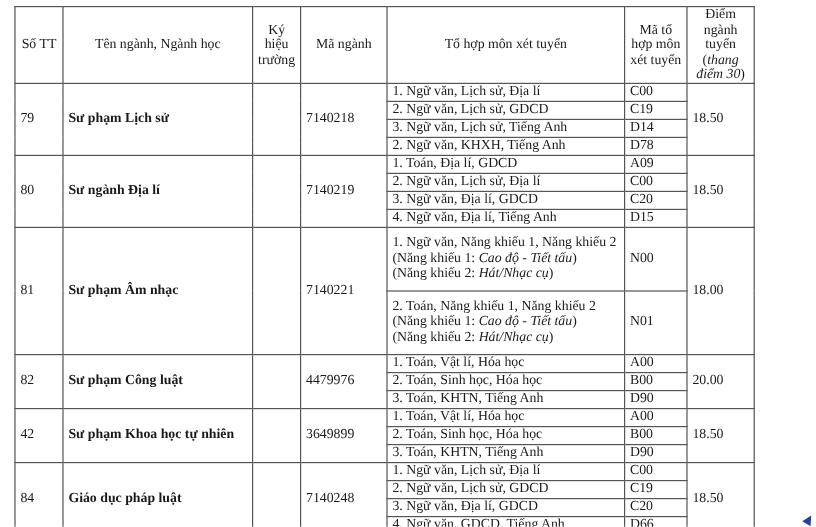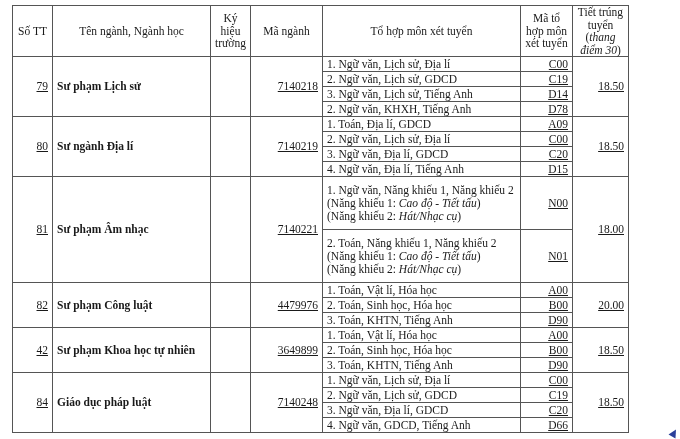--- a/index.html
+++ b/index.html
@@ -2,21 +2,21 @@
 <html><head>
 <meta charset="utf-8">
 <style>
   html, body { margin: 0; padding: 0; background: #ffffff; }
   body { width: 680px; height: 439px; overflow: hidden; position: relative;
          font-family: "Liberation Serif", serif; color: #1a1a1a; }
   table { position: absolute; left: 12px; top: 5px; border-collapse: collapse;
           font-size: 11.5px; line-height: 13px; table-layout: fixed; }
   td, th { border: 1px solid #555; padding: 0 4px; vertical-align: middle; }
   th { font-weight: normal; text-align: center; line-height: 12.5px; }
-  .c { text-align: right; text-decoration: underline; }
+  .c { text-align: left; }
   .b { font-weight: bold; }
   .sub td { height: 14px; }
   .head { height: 50px; }
   i { font-style: italic; }
   .mark { position: absolute; right: 2px; bottom: 2px; width: 0; height: 0;
           border-left: 4px solid transparent; border-right: 4px solid transparent;
           border-bottom: 8px solid #2a3f9a; transform: rotate(30deg); }
 </style>
 </head>
 <body>
@@ -32,21 +32,21 @@
       <col style="width:56px">
   </colgroup>
   <tbody>
       <tr class="head">
     <th>Số TT</th>
     <th>Tên ngành, Ngành học</th>
     <th><span>Ký</span><br><span>hiệu</span><br><span>trường</span></th>
     <th>Mã ngành</th>
     <th>Tổ hợp môn xét tuyển</th>
     <th><span>Mã tổ</span><br><span>hợp môn</span><br><span>xét tuyển</span></th>
-    <th><span>Tiết trúng</span><br><span>tuyển (</span><i>thang</i><br><i>điểm 30</i><span>)</span></th>
+    <th><span>Điểm ngành</span><br><span>tuyển (</span><i>thang</i><br><i>điểm 30</i><span>)</span></th>
   </tr>
 
   <tr class="sub">
     <td rowspan="4" class="c">79</td>
     <td rowspan="4" class="b">Sư phạm Lịch sử</td>
     <td rowspan="4"></td>
     <td rowspan="4" class="c">7140218</td>
     <td>1. Ngữ văn, Lịch sử, Địa lí</td>
     <td class="c">C00</td>
     <td rowspan="4" class="c">18.50</td>

